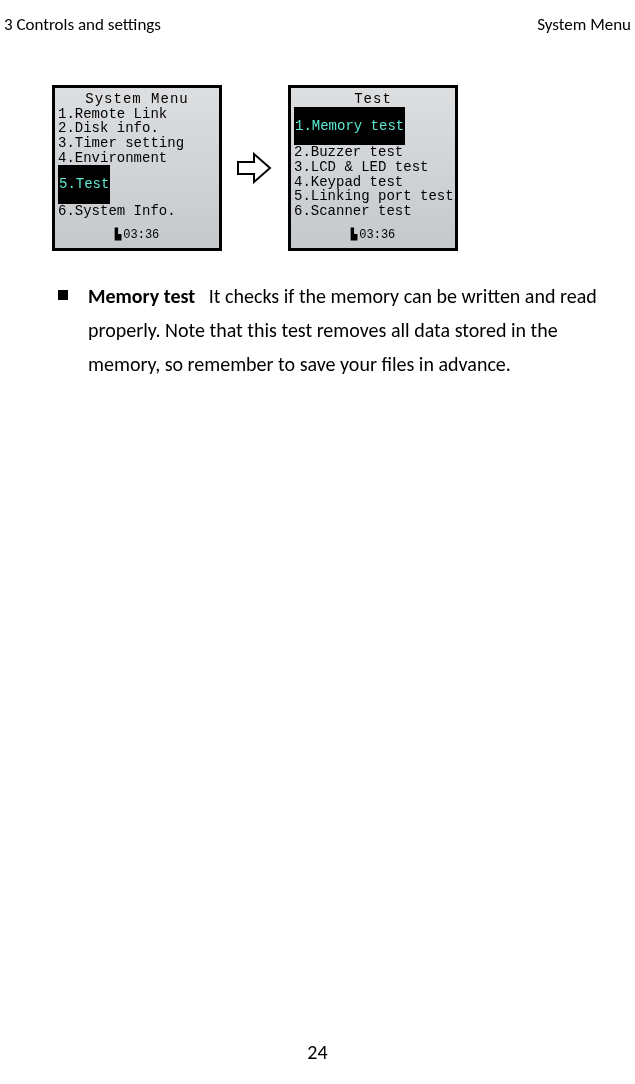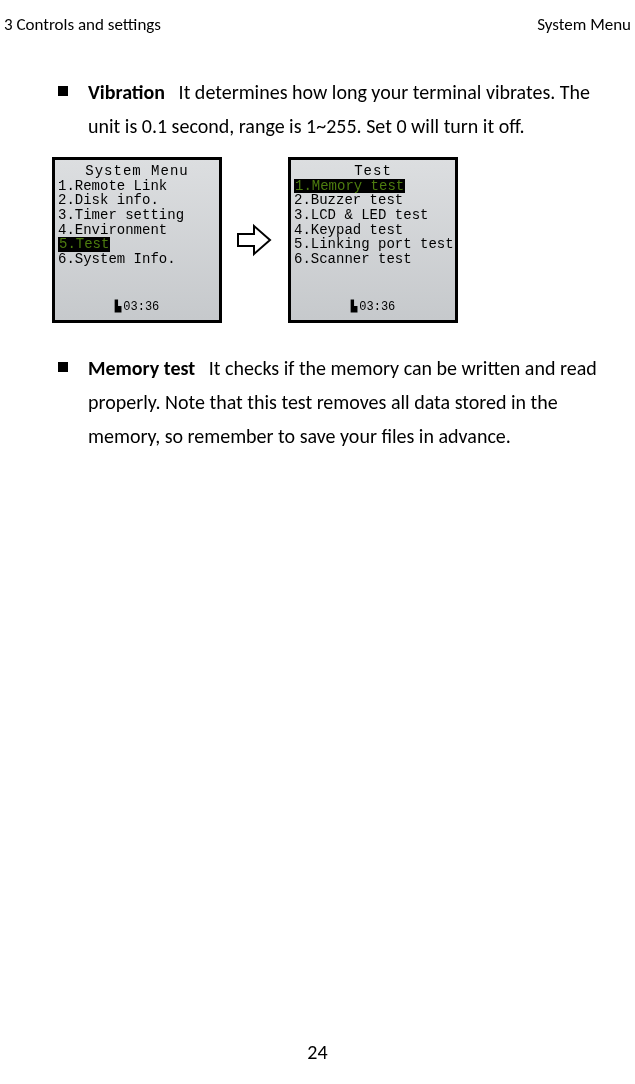--- a/index.html
+++ b/index.html
@@ -60,21 +60,21 @@
     background: linear-gradient(to bottom, #dcdee0, #c6c9cc);
     position: relative;
     font-family: "Courier New", monospace;
     font-size: 14px;
     line-height: 1.05;
     padding: 4px 2px 0 2px;
     overflow: hidden;
   }
   .lcd .title { text-align: center; letter-spacing: 1px; }
   .lcd .row { white-space: pre; padding-left: 1px; }
-  .lcd .hl { background: #000; color: #4d7c0f; display: inline-block; padding: 0 1px; }
+  .lcd .hl { background: #000; color: #5eead4; display: inline-block; padding: 12px 1px; }
   .lcd .status {
     position: absolute;
     bottom: 6px;
     left: 0; right: 0;
     text-align: center;
     font-size: 12px;
   }
   .lcd .status .ant { font-size: 11px; margin-right: 2px; }
   .arrow svg { display: block; }
   .para {
@@ -95,23 +95,20 @@
 <body>
 
 <div class="topline">
   <span>3 Controls and settings</span>
   <span>System Menu</span>
 </div>
 
 <div class="content">
 
   <ul class="sqbul">
-    <li>
-      <span class="term">Vibration</span>&nbsp;&nbsp;&nbsp;<span>It determines how long your terminal vibrates. The unit is 0.1 second, range is 1~255. Set 0 will turn it off.</span>
-    </li>
   </ul>
 
 
   <div class="screens">
     <div class="lcd">
       <div class="title">System Menu</div>
       <div class="row"><span>1</span>.<span>Remote Link</span></div>
       <div class="row"><span>2</span>.<span>Disk info.</span></div>
       <div class="row"><span>3</span>.<span>Timer setting</span></div>
       <div class="row"><span>4</span>.<span>Environment</span></div>

